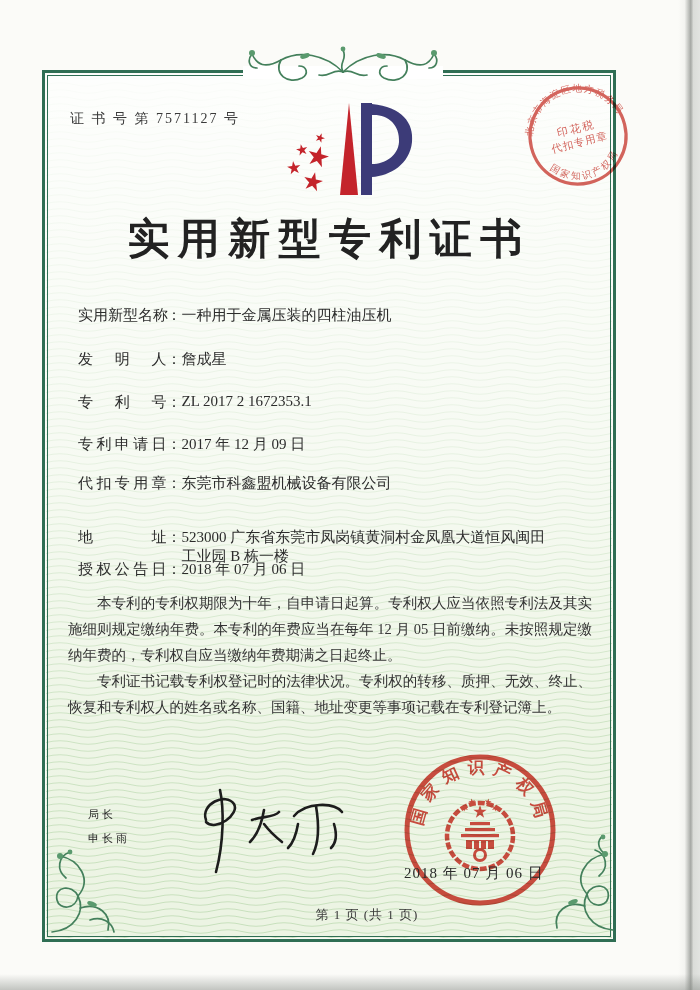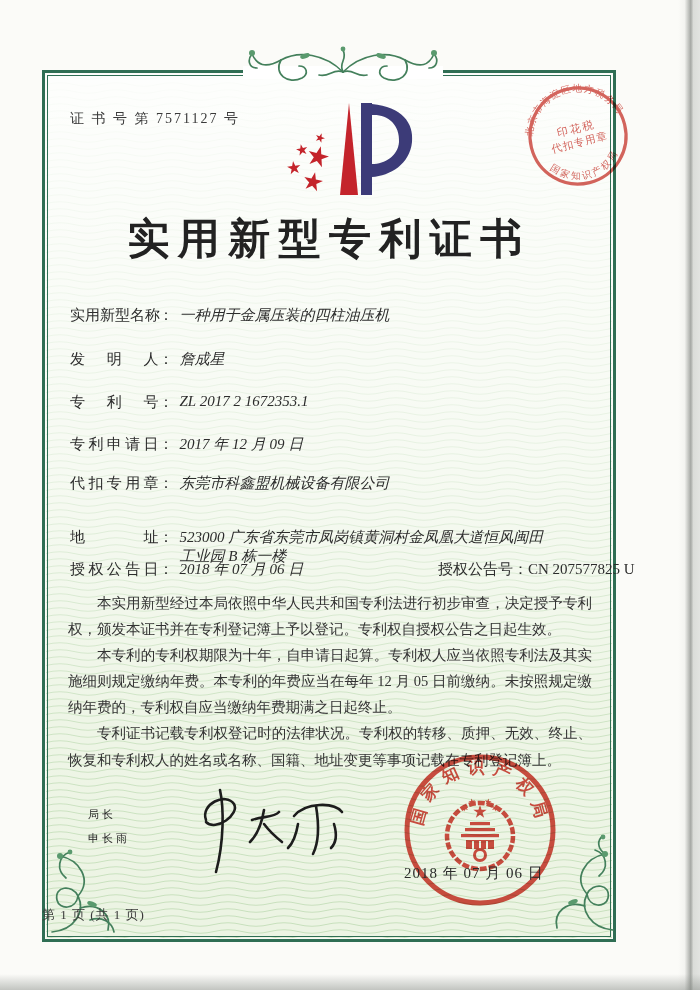--- a/index.html
+++ b/index.html
@@ -20,32 +20,32 @@
   
   .frame{left:42px;top:70px;width:574px;height:872px;border:3px solid #2f6e54;box-sizing:border-box;z-index:1;}
   .frame-inner{position:absolute;inset:2px;border:1px solid #2f6e54;}
   .waves{left:46px;top:74px;z-index:0;}
   
   .certno{left:70px;top:110px;font-size:14px;letter-spacing:2px;color:#3a3a3a;z-index:3;}
   .logo{left:272px;top:98px;z-index:3;}
   .title{left:42px;top:211px;width:574px;text-align:center;font-size:42px;font-weight:600;
     letter-spacing:.2em;color:#222;z-index:3;}
   .frow{position:absolute;left:70px;white-space:nowrap;z-index:3;font-size:15px;color:#2c2c2c;}
-  .flabel{display:inline-block;width:5.9em;text-align:justify;text-align-last:justify;vertical-align:top;}
+  .flabel{display:inline-block;width:5.9em;text-align:justify;text-align-last:justify;vertical-align:top;margin-left:8px;}
   .fcolon{display:inline-block;vertical-align:top;}
-  .fvalue{display:inline-block;margin-left:6px;white-space:pre-line;vertical-align:top;max-width:420px;font-style:italic;}
+  .fvalue{display:inline-block;white-space:pre-line;vertical-align:top;max-width:420px;}
   .grant-no{position:absolute;left:368px;top:0;white-space:nowrap;}
   .body-text{left:68px;top:590px;width:524px;z-index:3;font-size:14.5px;line-height:1.8;color:#333;}
   .body-text p{margin:0;text-indent:2em;text-align:justify;}
   .sig-block{left:88px;top:802px;z-index:3;font-size:11px;letter-spacing:3px;color:#222;line-height:2.2;}
   .autograph{left:182px;top:780px;z-index:4;}
   .seal{left:398px;top:748px;z-index:3;mix-blend-mode:multiply;}
   .seal-date{left:404px;top:864px;z-index:4;font-size:15px;letter-spacing:1px;color:#2b2b2b;white-space:nowrap;}
   .tax-stamp{left:520px;top:78px;z-index:4;mix-blend-mode:multiply;}
-  .footer{left:42px;top:906px;width:574px;font-size:13px;letter-spacing:1px;color:#3a3a3a;z-index:3;}
+  .footer{left:42px;top:906px;width:650px;text-align:center;font-size:13px;letter-spacing:1px;color:#3a3a3a;z-index:3;}
   .ornament-top{left:243px;top:40px;z-index:2;}
   .ornament-bl{left:46px;top:846px;z-index:2;}
   .ornament-br{left:537px;top:834px;z-index:2;}
 </style>
 </head>
 <body>
 
 <svg width="0" height="0" style="position:absolute" aria-hidden="true">
   <defs>
     <path id="star" d="M0,-1 L0.2245,-0.309 L0.9511,-0.309 L0.3633,0.118 L0.5878,0.809 L0,0.382 L-0.5878,0.809 L-0.3633,0.118 L-0.9511,-0.309 L-0.2245,-0.309 Z"></path>
@@ -160,27 +160,23 @@
 </div>
 <div class="abs frow" style="top:474px">
   <span class="flabel">代扣专用章</span><span class="fcolon">：</span><span class="fvalue">东莞市科鑫盟机械设备有限公司</span>
 </div>
 <div class="abs frow" style="top:528px">
   <span class="flabel">地址</span><span class="fcolon">：</span><span class="fvalue">523000 广东省东莞市凤岗镇黄洞村金凤凰大道恒风闽田
 工业园 B 栋一楼</span>
 </div>
 <div class="abs frow" style="top:560px;width:530px">
   <span class="flabel">授权公告日</span><span class="fcolon">：</span><span class="fvalue">2018 年 07 月 06 日</span>
-  <span class="grant-no">
-    <span>授权公告号</span><span>：</span><span>CN 207577825 U</span>
-  </span>
 </div>
 
 <div class="abs body-text">
-  <p>本实用新型经过本局依照中华人民共和国专利法进行初步审查，决定授予专利权，颁发本证书并在专利登记簿上予以登记。专利权自授权公告之日起生效。</p>
   <p>本专利的专利权期限为十年，自申请日起算。专利权人应当依照专利法及其实施细则规定缴纳年费。本专利的年费应当在每年 12 月 05 日前缴纳。未按照规定缴纳年费的，专利权自应当缴纳年费期满之日起终止。</p>
   <p>专利证书记载专利权登记时的法律状况。专利权的转移、质押、无效、终止、恢复和专利权人的姓名或名称、国籍、地址变更等事项记载在专利登记簿上。</p>
 </div>
 
 <div class="abs sig-block">
   <div>局长</div>
   <div>申长雨</div>
 </div>
 
 <svg class="abs autograph" width="172" height="100" viewBox="0 0 172 100">

